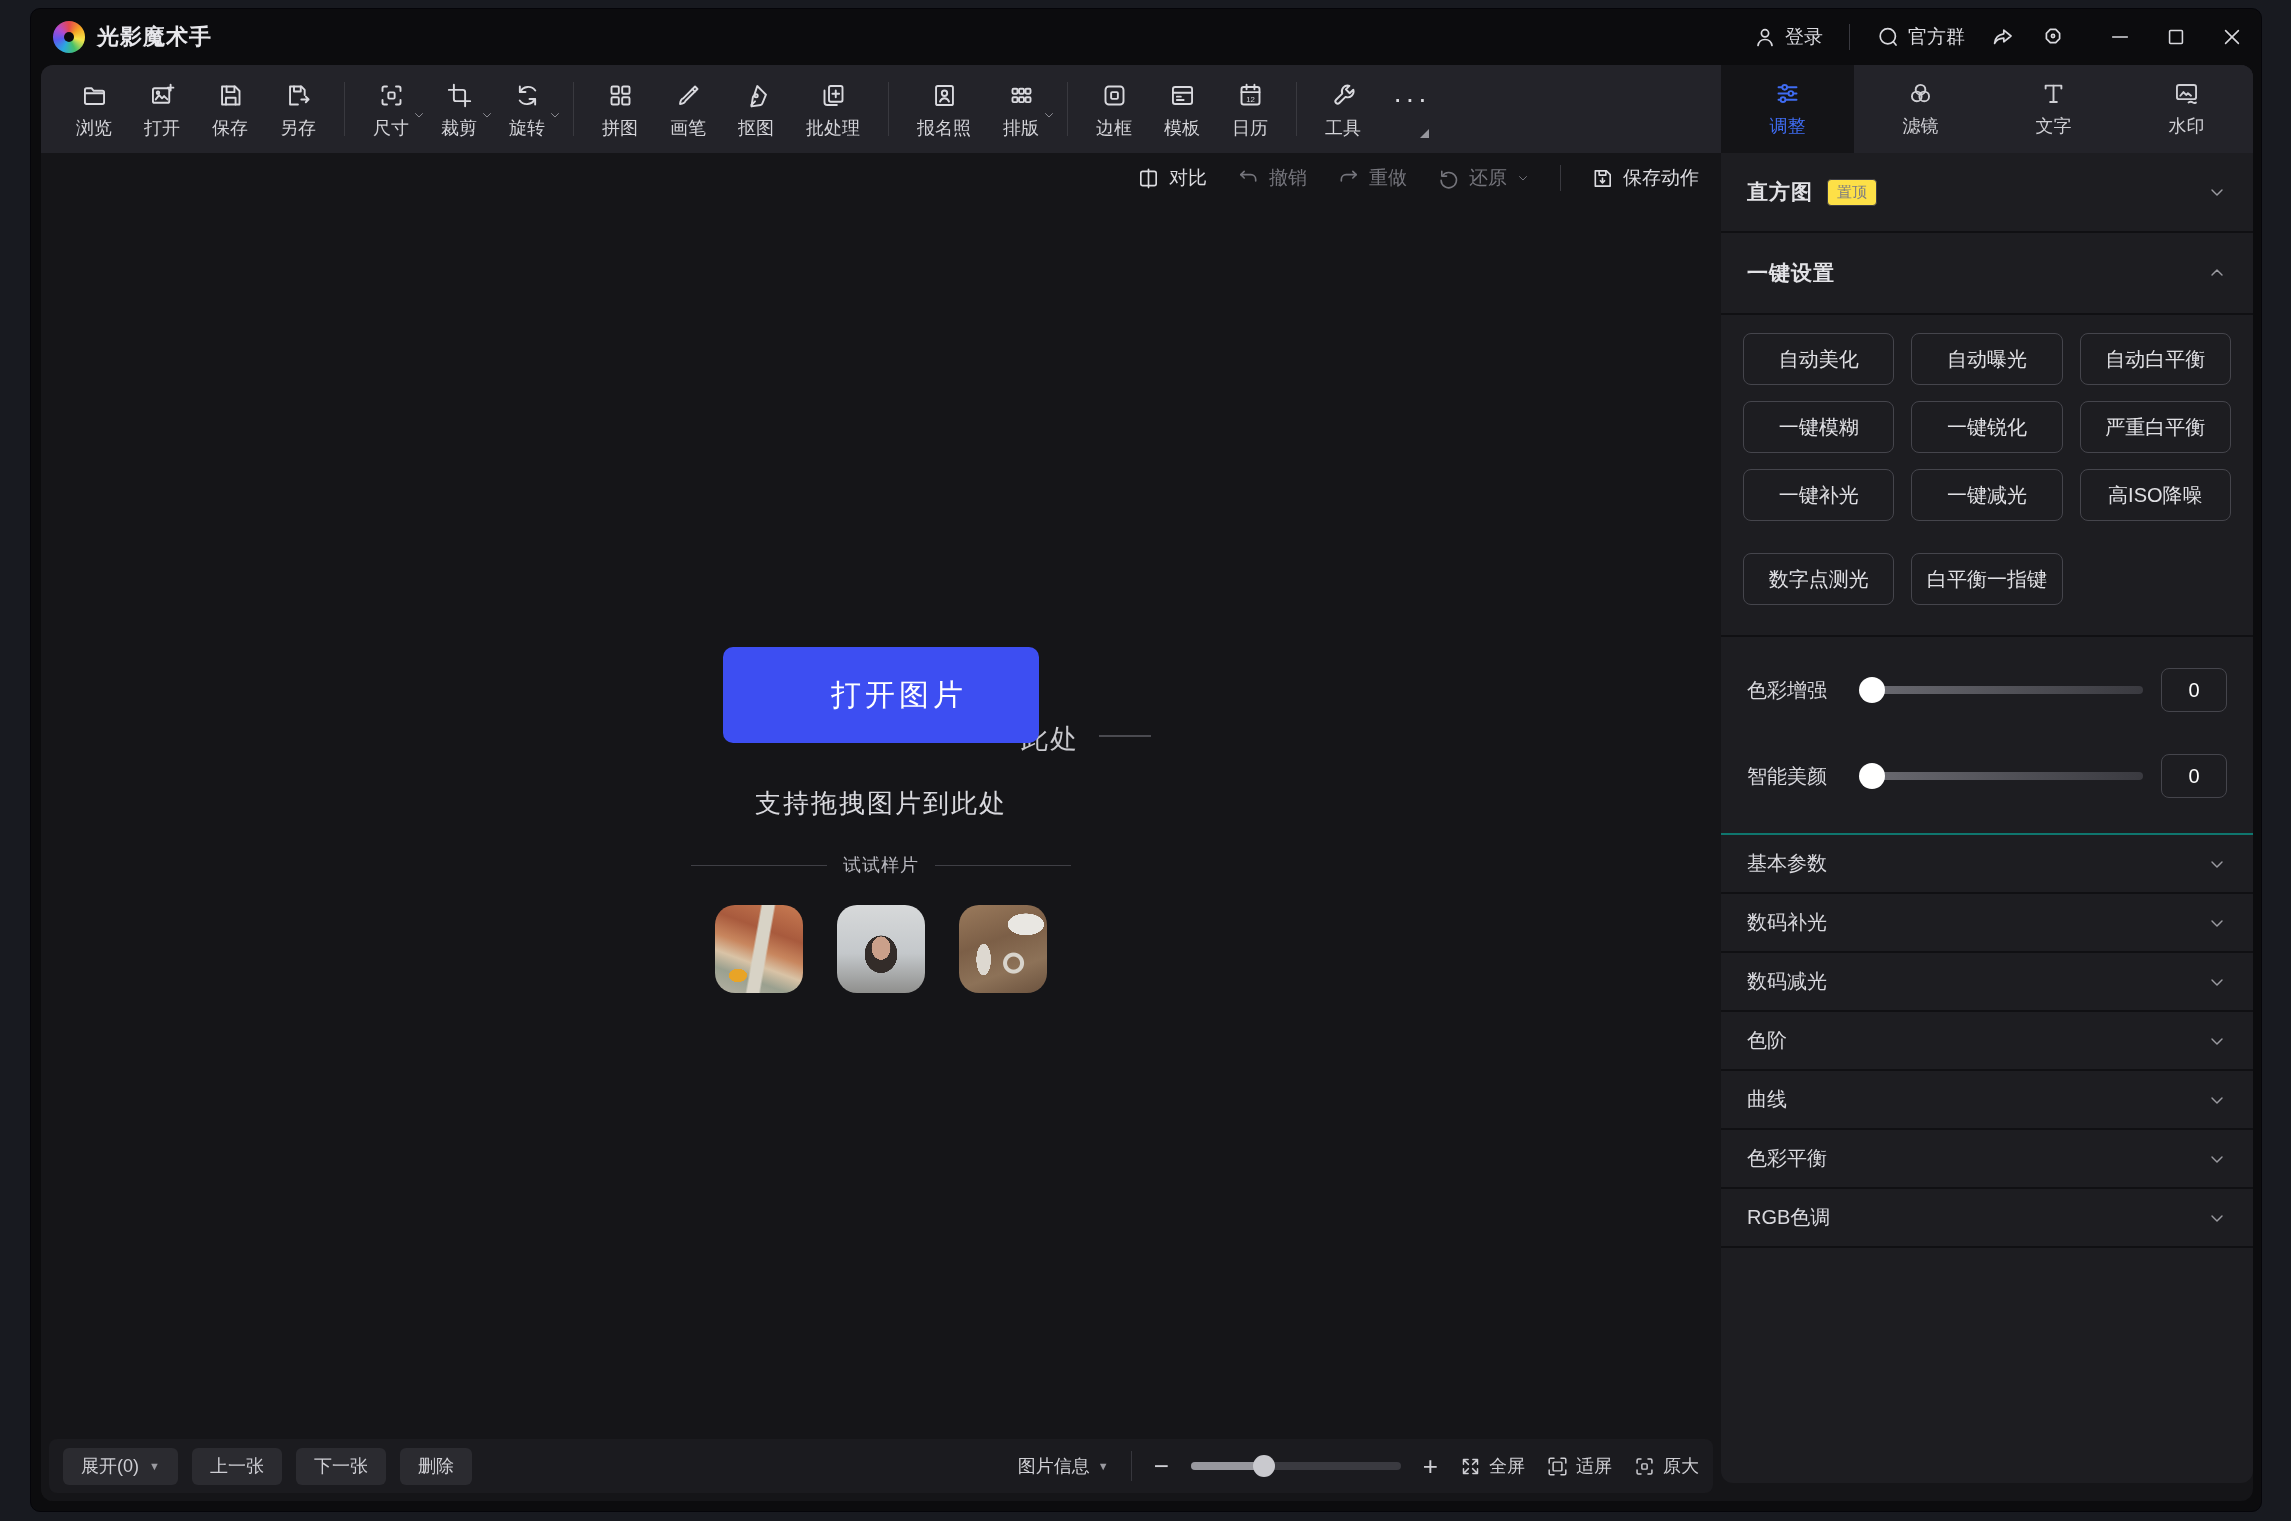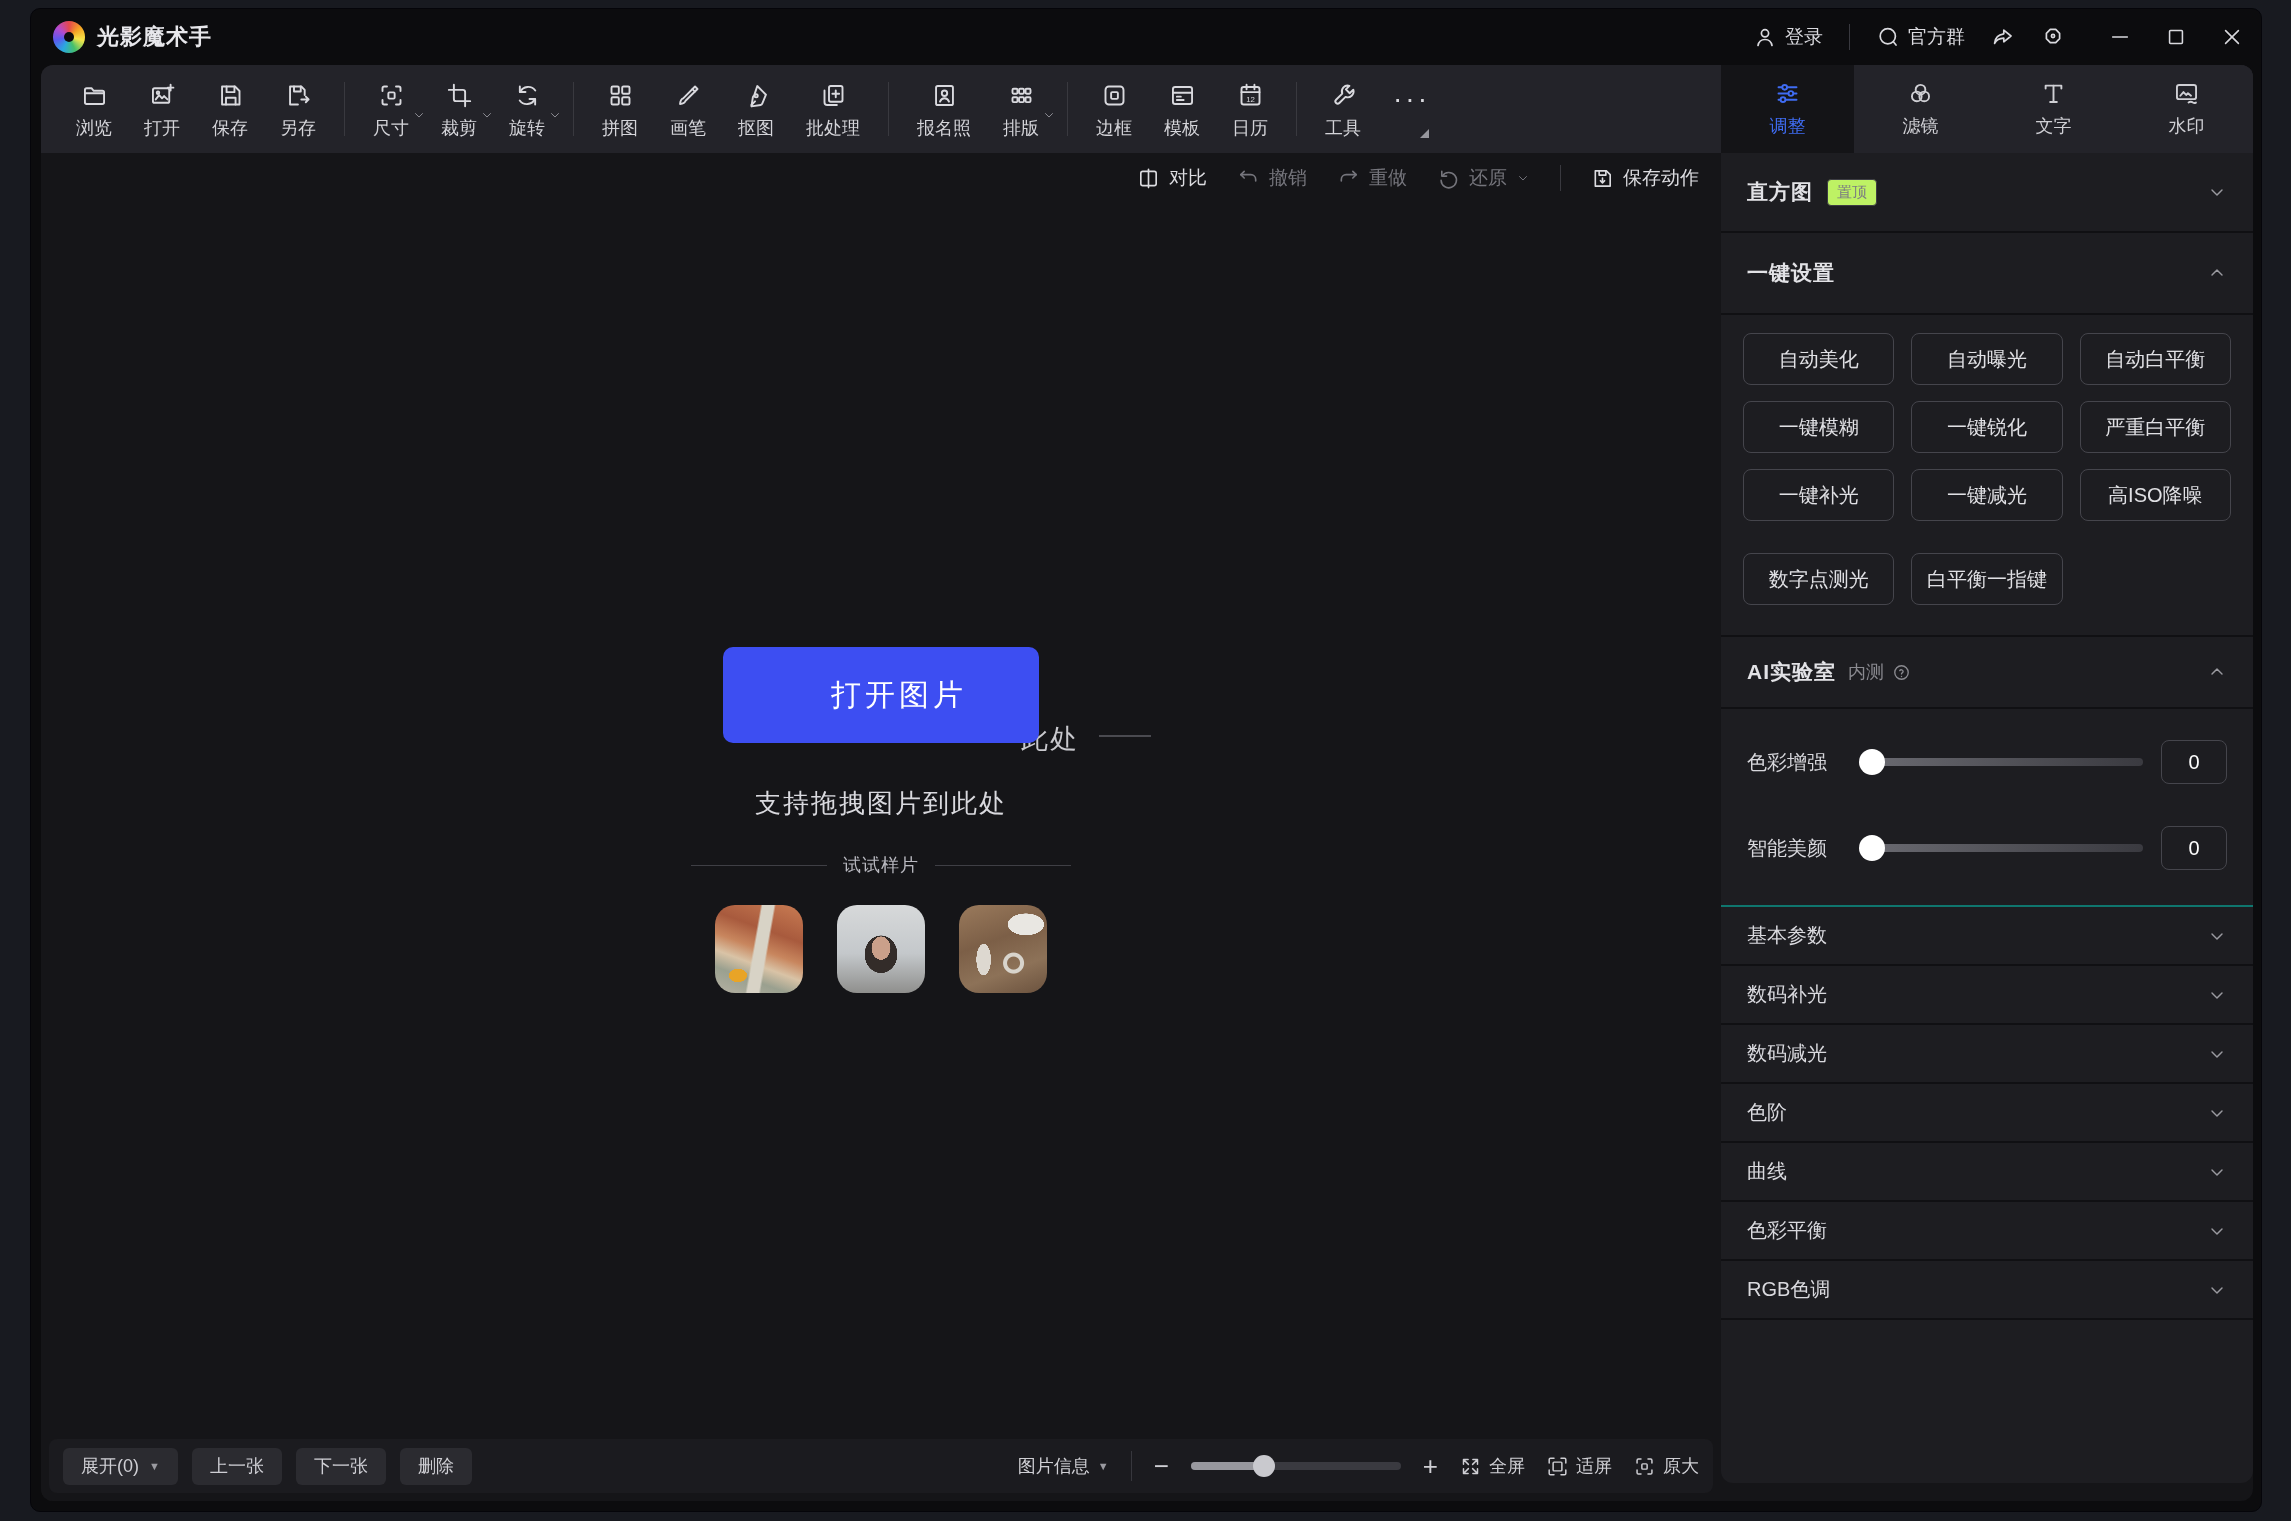--- a/index.html
+++ b/index.html
@@ -72,21 +72,21 @@
   .zoomtrack{position:relative;width:210px;height:8px;border-radius:4px;background:#3a3a40;cursor:pointer;}
   .zoomfill{position:absolute;left:0;top:0;height:8px;border-radius:4px;background:#98989e;}
   .zoomhandle{position:absolute;top:-7px;width:22px;height:22px;border-radius:50%;background:#c9c9ce;transform:translateX(-11px);}
   .viewctl{display:flex;align-items:center;gap:8px;cursor:default;}
   .pm{font-size:26px;color:#cfcfd4;line-height:1;cursor:pointer;}
   
   .panel{width:532px;height:calc(100% - 18px);background:#1d1d21;border-radius:0 0 12px 12px;overflow:hidden;display:flex;flex-direction:column;}
   .prow{display:flex;align-items:center;padding:0 26px;border-bottom:2px solid #101013;color:#e2e2e6;flex:0 0 auto;}
   .prow .chev{margin-left:auto;color:#9a9aa0;}
   .ptitle{font-size:21px;font-weight:bold;letter-spacing:1px;}
-  .badge{margin-left:14px;font-size:15px;color:#7b7b82;background:#bef264;border:1px solid #3c3c43;border-radius:4px;padding:3px 9px;}
+  .badge{margin-left:14px;font-size:15px;color:#7b7b82;background:#fde047;border:1px solid #3c3c43;border-radius:4px;padding:3px 9px;}
   .subtag{margin-left:12px;font-size:18px;color:#8a8a90;}
   .helpc{margin-left:8px;color:#8a8a90;}
   .row-hist{height:80px;}
   .row-head{height:82px;}
   .okgrid{display:grid;grid-template-columns:repeat(3,1fr);gap:16px 17px;padding:18px 22px 0;flex:0 0 auto;}
   .okgrid2{display:grid;grid-template-columns:repeat(3,1fr);gap:32px 17px;padding:32px 22px 30px;border-bottom:2px solid #101013;flex:0 0 auto;}
   .okbtn{height:52px;background:transparent;border:1px solid #45454c;border-radius:8px;color:#e0e0e4;font-size:20px;font-family:inherit;cursor:pointer;}
   .sliders{padding:10px 26px 14px;border-bottom:2px solid #0f766e;flex:0 0 auto;}
   .srow{height:86px;display:flex;align-items:center;gap:18px;}
   .slabel{width:98px;font-size:20px;color:#d7d7dc;flex:0 0 auto;}
@@ -567,36 +567,20 @@
           <button class="okbtn">一键补光</button>
           <button class="okbtn">一键减光</button>
           <button class="okbtn">高ISO降噪</button>
         </div>
         <div class="okgrid2">
           <button class="okbtn">数字点测光</button>
           <button class="okbtn">白平衡一指键</button>
           <span></span>
         </div>
 
-        <div class="prow" style="height:72px;">
-          <span class="ptitle">AI实验室</span>
-          <span class="subtag">内测</span>
-          <span class="helpc">
-                <svg class="i" width="19" height="19" viewBox="0 0 24 24">
-                  <circle cx="12" cy="12" r="8.5"></circle>
-                  <path d="M9.8 9.6A2.3 2.3 0 0 1 14 10.6c0 1.5-2 1.8-2 3.2"></path>
-                  <path d="M12 16.8v.2"></path>
-                </svg>
-              </span>
-          <span class="chev">
-                <svg class="i" width="20" height="20" viewBox="0 0 24 24">
-                  <path d="M6 14.5l6-6 6 6"></path>
-                </svg>
-              </span>
-        </div>
 
         <div class="sliders">
           <div class="srow">
             <span class="slabel">色彩增强</span>
             <div class="strack">
               <div class="shandle" style="left:0%;"></div>
             </div>
             <div class="svalue">0</div>
           </div>
           <div class="srow">

